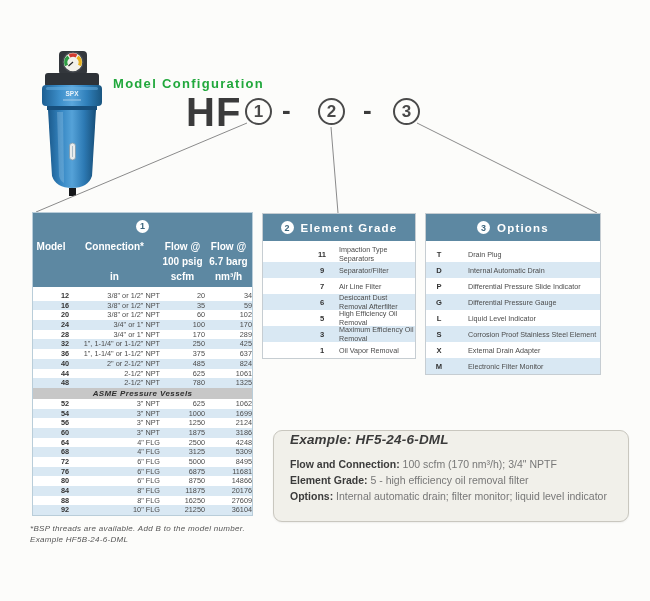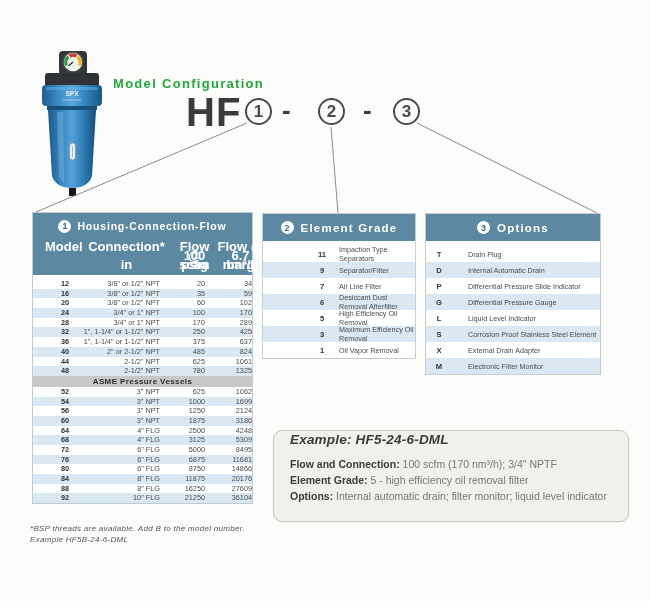--- a/index.html
+++ b/index.html
@@ -33,30 +33,30 @@
   #dash1{left:96px;} #dash2{left:177px;}
   #connector-lines{position:absolute;left:0;top:0;width:650px;height:601px;pointer-events:none;}
 
   
   #t1{position:absolute;left:32px;top:212px;width:221px;border:1px solid #b9cdd9;background:#fff;}
   .t1-header{background:var(--header-band);color:#fff;padding:5px 0 6px;}
   .t1-title{display:flex;align-items:center;justify-content:center;gap:6px;height:16px;
     font-size:10.5px;font-weight:bold;letter-spacing:0.8px;}
   .num-badge{width:13px;height:13px;border-radius:50%;background:#fff;color:#3c657c;
     font-size:9px;font-weight:bold;display:flex;align-items:center;justify-content:center;letter-spacing:0;flex:0 0 13px;}
-  .t1-cols{display:grid;grid-template-columns:36px 91px 45px 47px;padding:8px 12px 0;
-    font-size:13px;font-weight:bold;text-align:center;}
+  .t1-cols{display:grid;grid-template-columns:36px 91px 45px 47px;row-gap:6px;padding:8px 0 0;
+    font-size:10px;font-weight:bold;text-align:center;}
   .t1-cols span{line-height:9px;height:9px;}
   .strip{height:4px;background:var(--strip);border-top:2px solid #fff;border-bottom:2px solid #fff;}
   .t1-row{display:grid;grid-template-columns:36px 91px 45px 47px;height:9.7px;line-height:9.7px;
     font-size:7.3px;text-align:right;color:#4c4c4c;background:#fff;}
   .t1-row.alt{background:var(--row-alt);}
   .t1-row .model-cell{font-weight:bold;color:#333;}
   .asme-band{height:11px;line-height:11px;background:var(--asme-band);text-align:center;
-    font-size:8px;font-weight:bold;color:#2f2f2f;letter-spacing:0.4px;}
+    font-size:8px;font-weight:bold;color:#2f2f2f;letter-spacing:0.4px;font-style:italic;}
   #t1-footnote{position:absolute;left:30px;top:523px;font-size:8px;font-style:italic;
     color:#555;line-height:11px;letter-spacing:0.3px;}
 
   
   .code-table{position:absolute;top:213px;border:1px solid #c6cdd2;background:#fff;}
   #t2{left:262px;width:154px;}
   #t3{left:425px;width:176px;}
   .code-header{height:27px;background:var(--header-band);display:flex;align-items:center;justify-content:center;
     gap:7px;color:#fff;font-weight:bold;font-size:11.5px;letter-spacing:1.2px;}
   .code-strip{height:5px;background:var(--strip);border-top:2px solid #fff;border-bottom:3px solid #fff;}
@@ -133,21 +133,20 @@
 <svg id="connector-lines">
   <line x1="247" y1="123" x2="36" y2="212" stroke="#8b8b8b" stroke-width="1"></line>
   <line x1="331" y1="127" x2="338" y2="213" stroke="#8b8b8b" stroke-width="1"></line>
   <line x1="417" y1="123" x2="597" y2="213" stroke="#8b8b8b" stroke-width="1"></line>
 </svg>
 
 <div id="t1">
   <div class="t1-header">
     <div class="t1-title">
       <span class="num-badge">1</span>
-      <span>Housing-Connection-Flow</span>
     </div>
     <div class="t1-cols">
         <span>Model</span>
         <span>Connection*</span>
         <span>Flow @</span>
         <span>Flow @</span>
         <span></span>
         <span></span>
         <span>100 psig</span>
         <span>6.7 barg</span>

